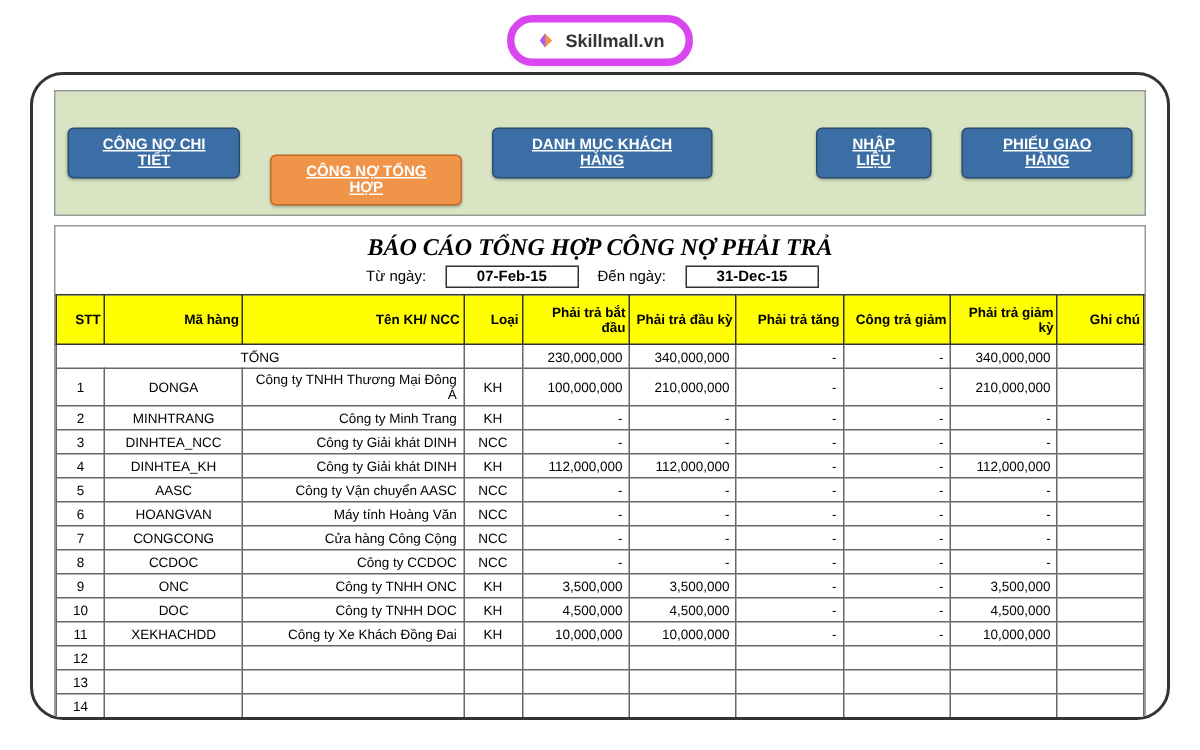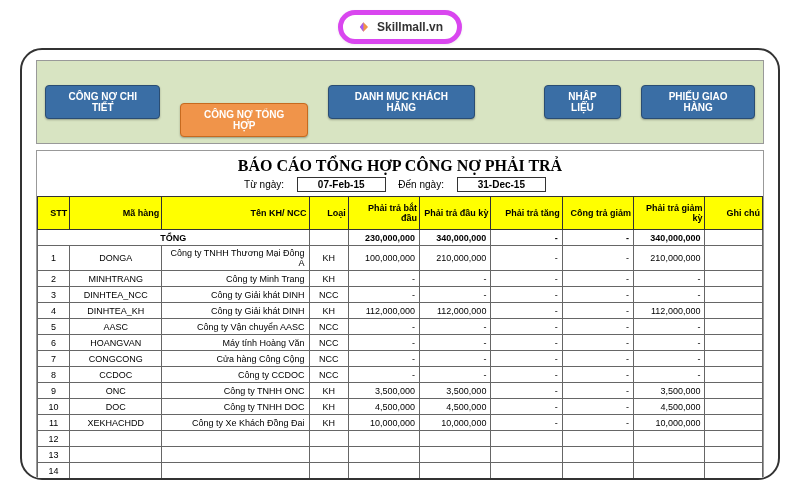--- a/index.html
+++ b/index.html
@@ -55,39 +55,41 @@
   .nav-btn {
     background: #3a6ea5;
     color: #fff;
     border: 1px solid #2a4d73;
     border-radius: 4px;
     padding: 5px 12px;
     font-size: 10px;
     font-weight: 600;
     cursor: pointer;
     box-shadow: 0 1px 2px rgba(0,0,0,0.3);
+    text-decoration: underline;
   }
   .nav-btn.active {
     background: #f0944a;
     border-color: #c66a1f;
     margin-top: 36px;
   }
   .nav-gap { width: 30px; }
   .report {
     margin-top: 6px;
     border: 1px solid #999;
     background: #fff;
     padding: 4px 0 0 0;
   }
   .report-title {
     text-align: center;
     font-size: 16px;
     font-weight: 700;
     font-family: "Times New Roman", serif;
     padding: 2px 0;
+    font-style: italic;
   }
   .date-row {
     text-align: center;
     font-size: 10px;
     padding-bottom: 4px;
   }
   .date-input {
     display: inline-block;
     border: 1px solid #333;
     padding: 1px 20px;
@@ -110,21 +112,21 @@
   }
   td {
     border: 1px solid #666;
     padding: 2px 4px;
     height: 16px;
     text-align: center;
     vertical-align: middle;
   }
   td.txt { text-align: right; }
   td.num { text-align: right; }
-  tr.total td { font-weight: 700; }
+  tr.total td { font-weight: 400; }
   tr.total td.span-label { text-align: center; }
   .col-stt { width: 28px; }
   .col-ma { width: 80px; }
   .col-ten { width: 128px; }
   .col-loai { width: 34px; }
   .col-n { width: 62px; }
   .col-ghi { width: 50px; }
 </style>
 </head>
 <body>

